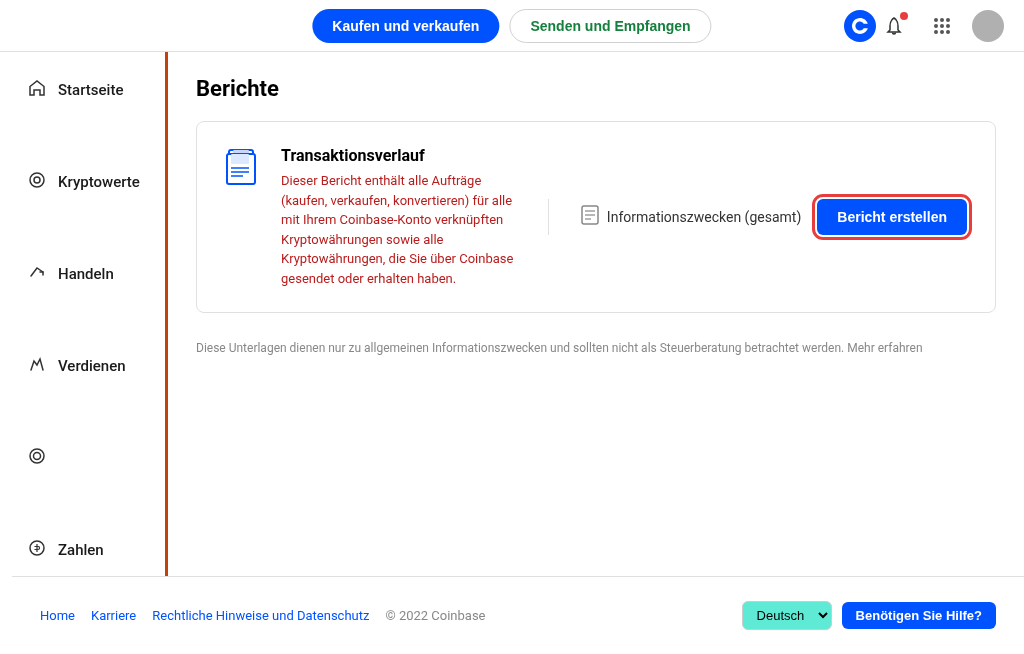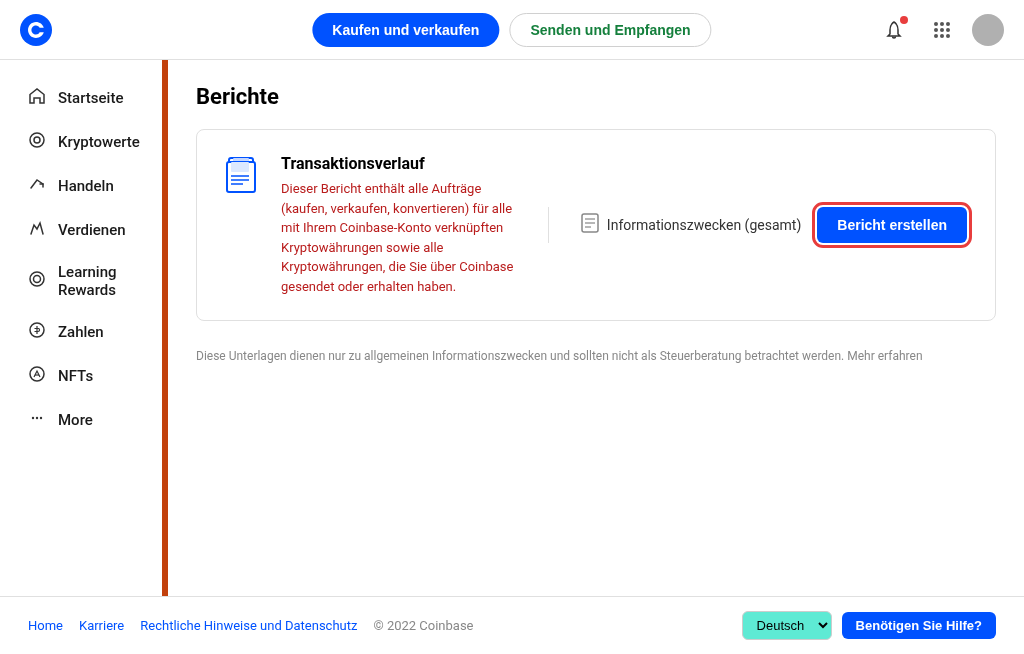--- a/index.html
+++ b/index.html
@@ -1,22 +1,22 @@
 <!DOCTYPE html>
 <html><head>
   <meta charset="utf-8">
   <style>
     * { box-sizing: border-box; margin: 0; padding: 0; }
     body { font-family: -apple-system, BlinkMacSystemFont, 'Segoe UI', Roboto, sans-serif; background: #fff; display: flex; flex-direction: column; height: 654px; width: 1024px; overflow: hidden; }
 
     
     .header {
       display: flex; align-items: center; padding: 0 20px;
-      height: 60px; border-bottom: 1px solid #e0e0e0;
-      justify-content: space-between; flex-shrink: 0;
+      height: 52px; border-bottom: 1px solid #e0e0e0;
+      justify-content: flex-end; flex-shrink: 0;
     }
     .header-left { display: flex; align-items: center; }
     .logo { width: 32px; height: 32px; }
     .header-center { position: absolute; left: 50%; transform: translateX(-50%); display: flex; gap: 10px; }
     .header-right { display: flex; align-items: center; gap: 12px; }
 
     .btn-buy {
       background: #0052ff; color: #fff; border: none; border-radius: 20px;
       padding: 8px 20px; font-size: 14px; font-weight: 600; cursor: pointer;
     }
@@ -35,23 +35,24 @@
     }
     .avatar {
       width: 32px; height: 32px; border-radius: 50%; background: #b0b0b0;
     }
 
     
     .layout { display: flex; flex: 1; overflow: hidden; }
 
     
     .sidebar {
-      width: 168px; border-right: 6px solid #c2410c;
+      width: 168px; border-right: 3px solid #c2410c;
       padding: 16px 0; display: flex; flex-direction: column;
       flex-shrink: 0;
+      gap: 48px;
     }
     .sidebar-item {
       display: flex; align-items: center; gap: 12px;
       padding: 10px 20px; cursor: pointer; font-size: 15px; color: #1a1a1a;
       font-weight: 500; border-radius: 8px; margin: 1px 8px;
     }
     .sidebar-item .icon { font-size: 18px; color: #555; }
 
     
     .main {
@@ -88,23 +89,23 @@
     }
 
     
     .disclaimer {
       font-size: 12px; color: #888; margin-top: 8px;
     }
     .disclaimer a { color: #888; cursor: pointer; }
 
     
     .footer {
-      border-top: 1px solid #e0e0e0; padding: 14px 28px;
+      border-top: 1px solid #e0e0e0; padding: 24px 28px;
       display: flex; align-items: center; justify-content: space-between;
-      flex-shrink: 0; font-size: 13px; color: #555;
+      flex-shrink: 0; font-size: 13px; color: #555; margin-left: 12px;
     }
     .footer-links { display: flex; gap: 16px; align-items: center; }
     .footer-links a { color: #0052ff; text-decoration: none; cursor: pointer; }
     .footer-links span { color: #888; }
     .footer-right { display: flex; align-items: center; gap: 10px; }
     .lang-select {
       border: 1px solid #ccc; border-radius: 6px; padding: 5px 10px;
       font-size: 13px; background: #5eead4; cursor: pointer;
     }
     .btn-help {
@@ -199,21 +200,20 @@
       <span>Verdienen</span>
     </div>
 
     <div class="sidebar-item">
       <span class="icon">
         <svg width="18" height="18" viewBox="0 0 18 18" fill="none">
           <circle cx="9" cy="9" r="7" stroke="#333" stroke-width="1.5" fill="none"></circle>
           <circle cx="9" cy="9" r="3.5" stroke="#333" stroke-width="1.5" fill="none"></circle>
         </svg>
       </span>
-      <span>Learning Rewards</span>
     </div>
 
     <div class="sidebar-item">
       <span class="icon">
         <svg width="18" height="18" viewBox="0 0 18 18" fill="none">
           <circle cx="9" cy="9" r="7" stroke="#333" stroke-width="1.5" fill="none"></circle>
           <path d="M9 5V13M6.5 7.5H10.5C10.5 7.5 11.5 7.5 11.5 9C11.5 10.5 10 10.5 10 10.5H6.5" stroke="#333" stroke-width="1.2" fill="none"></path>
         </svg>
       </span>
       <span>Zahlen</span>

